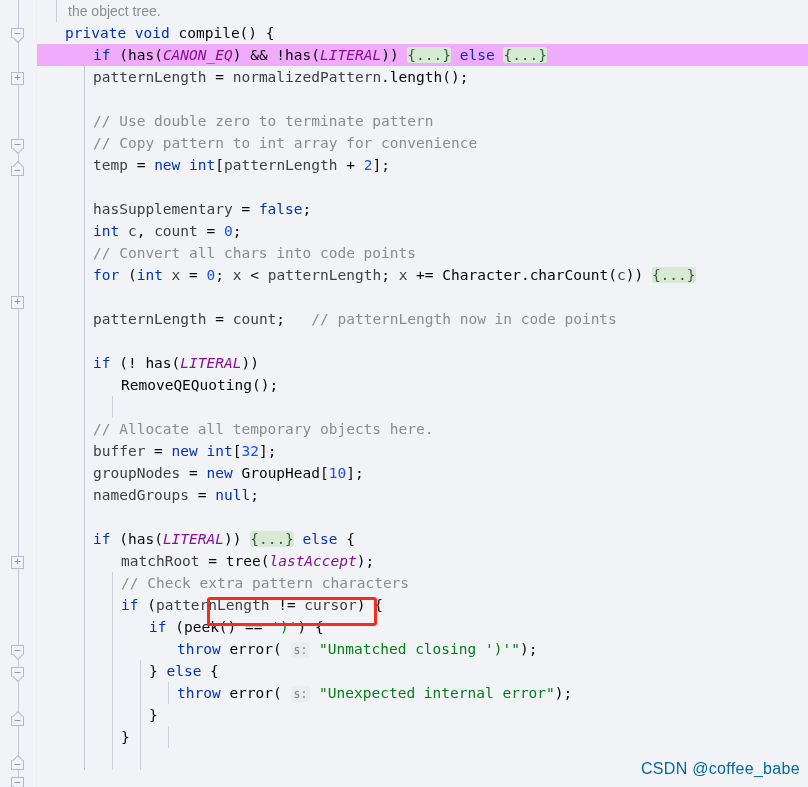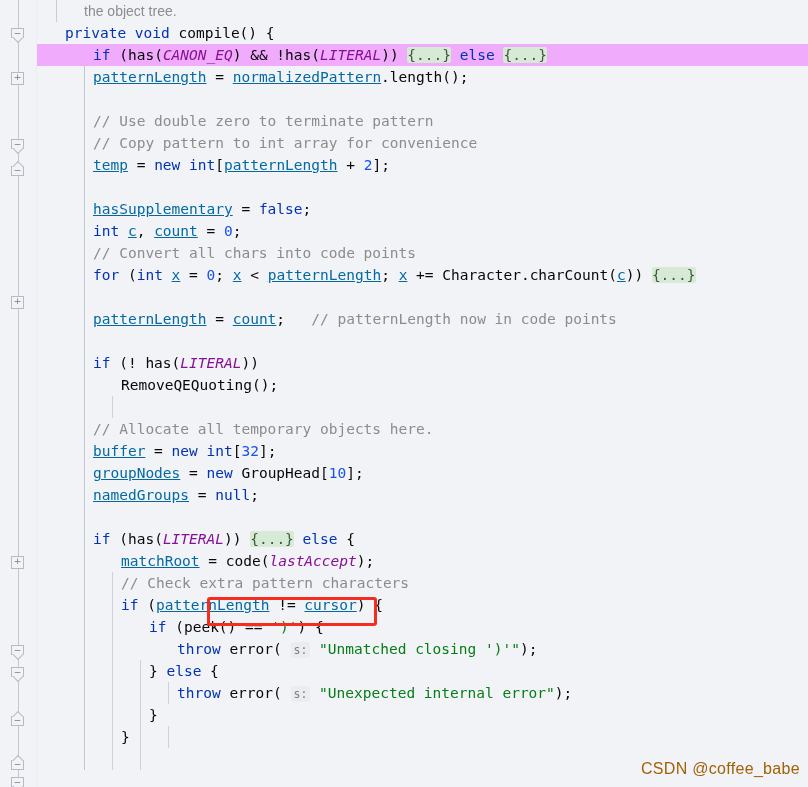--- a/index.html
+++ b/index.html
@@ -134,21 +134,21 @@
   
   .indent-guide {
     position: absolute;
     width: 1px;
     background: #cdd1d8;
   }
   .indent-guide.strong { background: #c3c7cf; }
 
   
   .kw   { color: #0033b3; }
-  .fld  { color: #0369a1; text-decoration: underline; }
+  .fld  { color: #404040; }
   .num  { color: #1750eb; }
   .str  { color: #067d17; }
   .cmt  { color: #8c8c8c; }
   .txt  { color: #080808; }
   .stat { color: #871094; font-style: italic; }
 
   
   .folded {
     background: #d6ead6;
     color: #3d5a3d;
@@ -185,21 +185,21 @@
     border-radius: 3px;
     box-sizing: border-box;
     pointer-events: none;
   }
 
   
   .watermark {
     position: absolute;
     font-family: "Liberation Sans", sans-serif;
     font-size: 16px;
-    color: #a16207;
+    color: #0369a1;
     letter-spacing: 0.3px;
   }
 </style>
 </head>
 <body>
 
 <div id="editor">
 
   <div class="gutter">
     <div class="fold-rail" style="top:0;height:787px;"></div>
@@ -264,21 +264,21 @@
 
     <div class="indent-guide" style="left:19px; top:0; height:22px;"></div>
     <div class="indent-guide strong" style="left:47px; top:44px; height:726px;"></div>
     <div class="indent-guide" style="left:75px; top:396px; height:22px;"></div>
     <div class="indent-guide" style="left:75px; top:572px; height:198px;"></div>
     <div class="indent-guide" style="left:103px; top:660px; height:110px;"></div>
     <div class="indent-guide" style="left:131px; top:682px; height:22px;"></div>
     <div class="indent-guide" style="left:131px; top:726px; height:22px;"></div>
 
     <div id="code-lines">
-        <div class="line"><div class="doc-bar"></div><span class="doc-line" style="margin-left: 47px;">the object tree.</span></div>
+        <div class="line"><div class="doc-bar"></div><span class="doc-line" style="margin-left: 31px;">the object tree.</span></div>
         <div class="line"><span class="pad" style="width: 28px;"></span><span><span class="kw">private</span> <span class="kw">void</span> <span class="txt">compile</span>() {</span></div>
         <div class="line hl"><span class="pad" style="width: 56px;"></span><span><span class="kw">if</span> (<span class="txt">has</span>(<span class="stat">CANON_EQ</span>) &amp;&amp; !<span class="txt">has</span>(<span class="stat">LITERAL</span>)) <span class="folded">{...}</span> <span class="kw">else</span> <span class="folded">{...}</span></span></div>
         <div class="line"><span class="pad" style="width: 56px;"></span><span><span class="fld">patternLength</span> = <span class="fld">normalizedPattern</span>.<span class="txt">length</span>();</span></div>
         <div class="line"><span class="pad" style="width: 0px;"></span><span></span></div>
         <div class="line"><span class="pad" style="width: 56px;"></span><span><span class="cmt">// Use double zero to terminate pattern</span></span></div>
         <div class="line"><span class="pad" style="width: 56px;"></span><span><span class="cmt">// Copy pattern to int array for convenience</span></span></div>
         <div class="line"><span class="pad" style="width: 56px;"></span><span><span class="fld">temp</span> = <span class="kw">new</span> <span class="kw">int</span>[<span class="fld">patternLength</span> + <span class="num">2</span>];</span></div>
         <div class="line"><span class="pad" style="width: 0px;"></span><span></span></div>
         <div class="line"><span class="pad" style="width: 56px;"></span><span><span class="fld">hasSupplementary</span> = <span class="kw">false</span>;</span></div>
         <div class="line"><span class="pad" style="width: 56px;"></span><span><span class="kw">int</span> <span class="fld">c</span>, <span class="fld">count</span> = <span class="num">0</span>;</span></div>
@@ -289,21 +289,21 @@
         <div class="line"><span class="pad" style="width: 0px;"></span><span></span></div>
         <div class="line"><span class="pad" style="width: 56px;"></span><span><span class="kw">if</span> (! <span class="txt">has</span>(<span class="stat">LITERAL</span>))</span></div>
         <div class="line"><span class="pad" style="width: 84px;"></span><span><span class="txt">RemoveQEQuoting</span>();</span></div>
         <div class="line"><span class="pad" style="width: 0px;"></span><span></span></div>
         <div class="line"><span class="pad" style="width: 56px;"></span><span><span class="cmt">// Allocate all temporary objects here.</span></span></div>
         <div class="line"><span class="pad" style="width: 56px;"></span><span><span class="fld">buffer</span> = <span class="kw">new</span> <span class="kw">int</span>[<span class="num">32</span>];</span></div>
         <div class="line"><span class="pad" style="width: 56px;"></span><span><span class="fld">groupNodes</span> = <span class="kw">new</span> <span class="txt">GroupHead</span>[<span class="num">10</span>];</span></div>
         <div class="line"><span class="pad" style="width: 56px;"></span><span><span class="fld">namedGroups</span> = <span class="kw">null</span>;</span></div>
         <div class="line"><span class="pad" style="width: 0px;"></span><span></span></div>
         <div class="line"><span class="pad" style="width: 56px;"></span><span><span class="kw">if</span> (<span class="txt">has</span>(<span class="stat">LITERAL</span>)) <span class="folded">{...}</span> <span class="kw">else</span> {</span></div>
-        <div class="line"><span class="pad" style="width: 84px;"></span><span><span class="fld">matchRoot</span> = <span class="txt">code</span>(<span class="stat">lastAccept</span>);</span></div>
+        <div class="line"><span class="pad" style="width: 84px;"></span><span><span class="fld">matchRoot</span> = <span class="txt">tree</span>(<span class="stat">lastAccept</span>);</span></div>
         <div class="line"><span class="pad" style="width: 84px;"></span><span><span class="cmt">// Check extra pattern characters</span></span></div>
         <div class="line"><span class="pad" style="width: 84px;"></span><span><span class="kw">if</span> (<span class="fld">patternLength</span> != <span class="fld">cursor</span>) {</span></div>
         <div class="line"><span class="pad" style="width: 112px;"></span><span><span class="kw">if</span> (<span class="txt">peek</span>() == <span class="str">')'</span>) {</span></div>
         <div class="line"><span class="pad" style="width: 140px;"></span><span><span class="kw">throw</span> <span class="txt">error</span>( <span class="hint">s:</span> <span class="str">"Unmatched closing ')'"</span>);</span></div>
         <div class="line"><span class="pad" style="width: 112px;"></span><span>} <span class="kw">else</span> {</span></div>
         <div class="line"><span class="pad" style="width: 140px;"></span><span><span class="kw">throw</span> <span class="txt">error</span>( <span class="hint">s:</span> <span class="str">"Unexpected internal error"</span>);</span></div>
         <div class="line"><span class="pad" style="width: 112px;"></span><span>}</span></div>
         <div class="line"><span class="pad" style="width: 84px;"></span><span>}</span></div>
       </div>
   </div>

